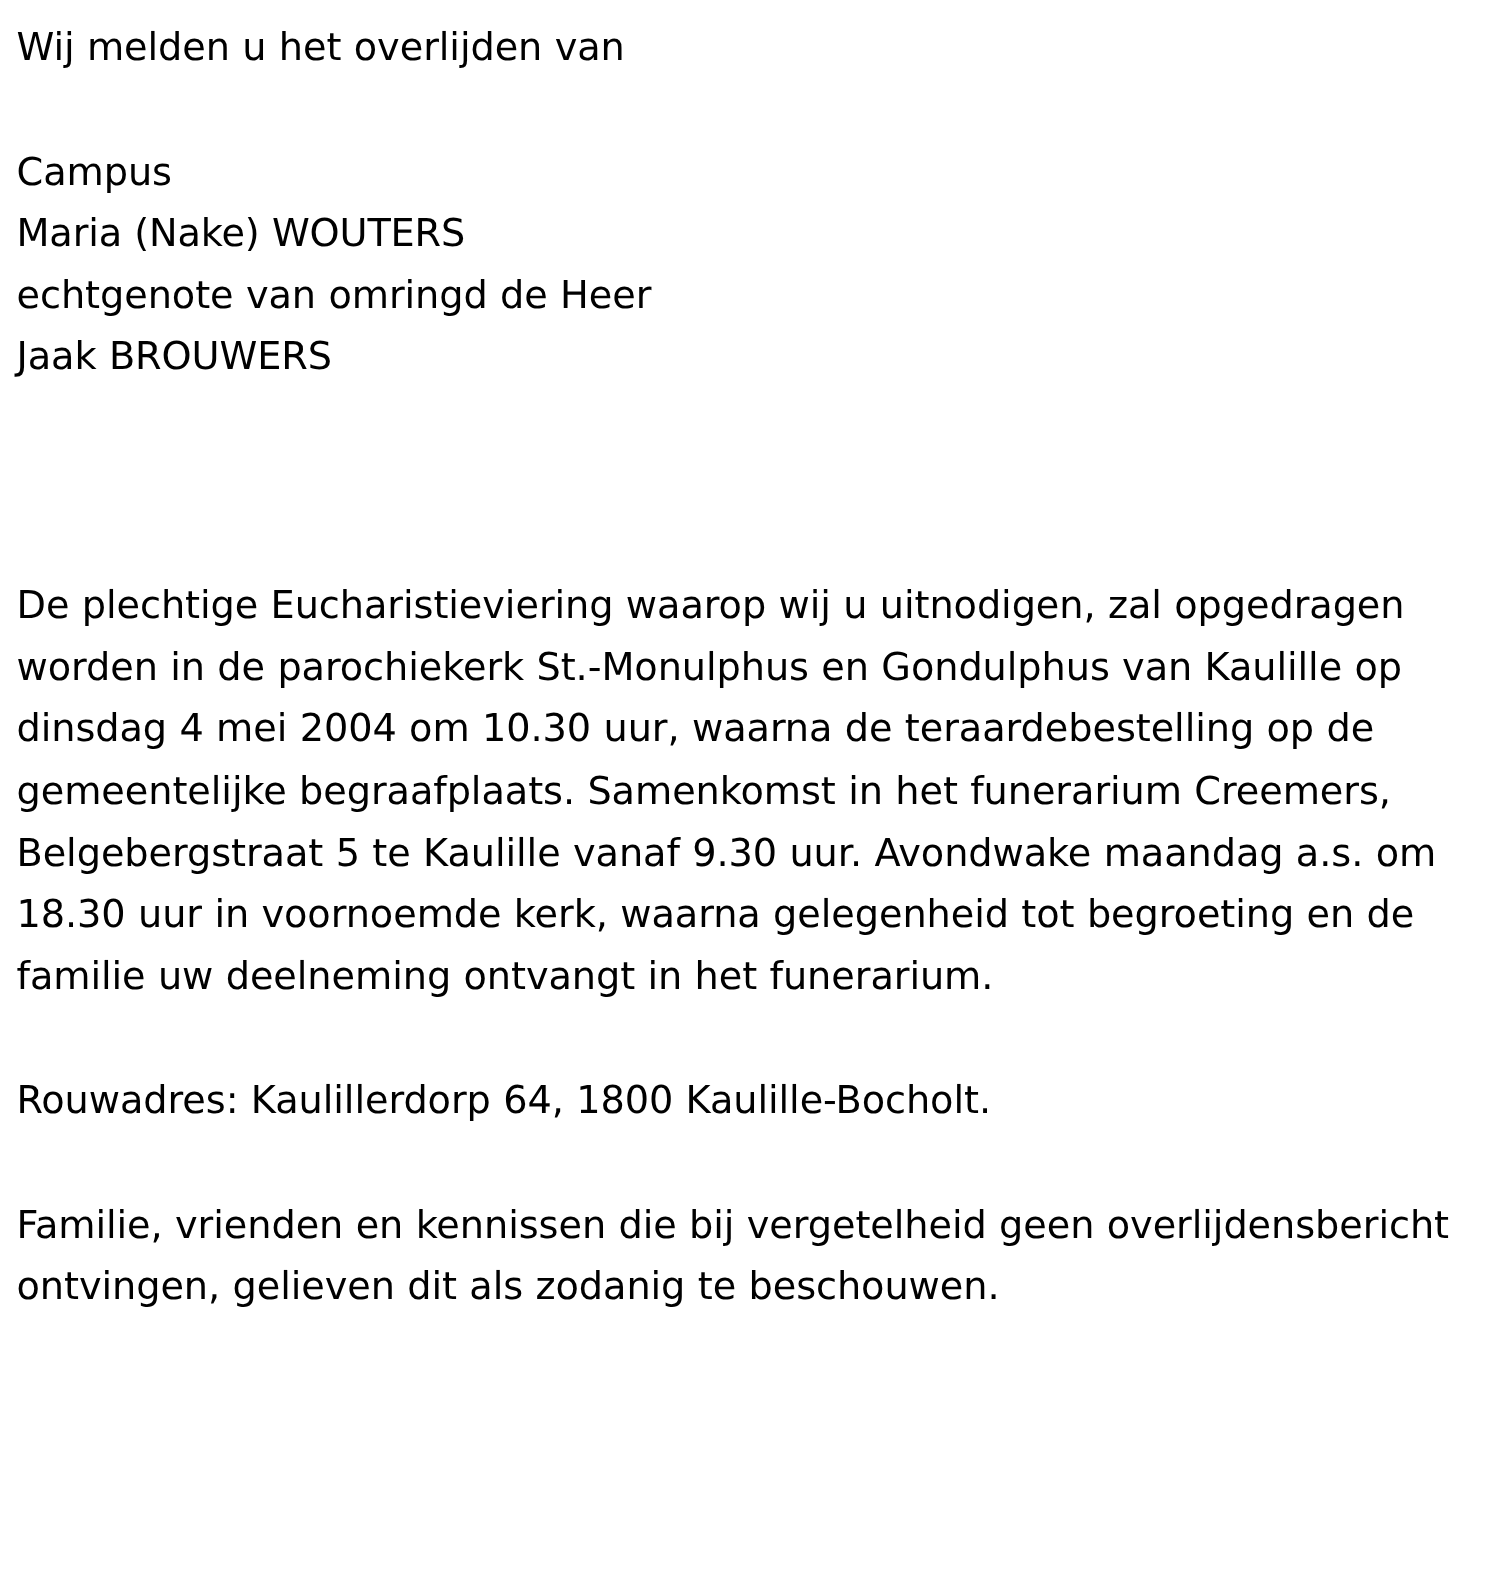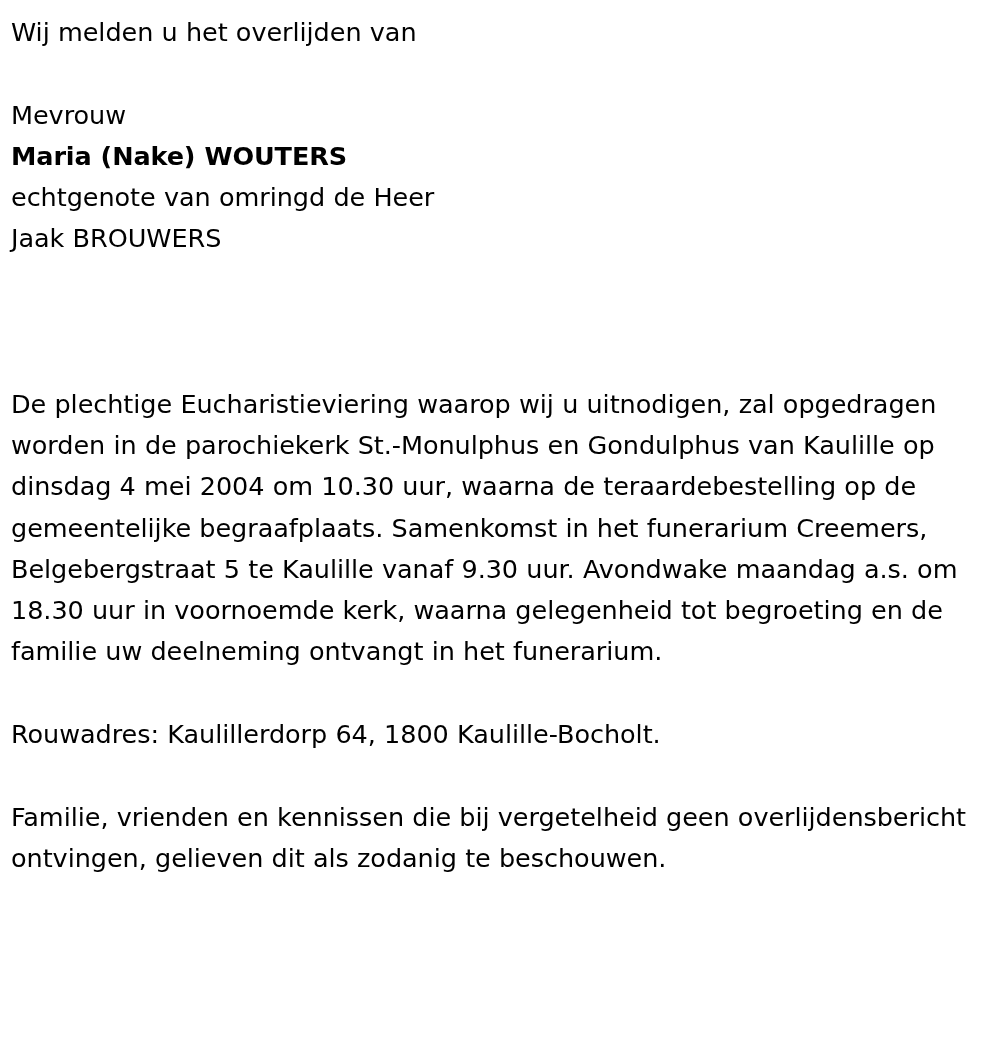--- a/index.html
+++ b/index.html
@@ -37,36 +37,36 @@
   }
   .para {
     display: block;
     max-width: 975px;
   }
   .gap {
     display: block;
     height: 41.3px;
   }
   .bold-name {
-    font-weight: 700;
+    font-weight: 400;
     letter-spacing: -0.1px;
   }
 </style>
 </head>
 <body>
 
 <div class="page">
 
   <div class="block">
 
     <span class="line">Wij melden u het overlijden van</span>
 
     <span class="gap"></span>
 
-    <span class="line">Mevrouw</span>
+    <span class="line">Campus</span>
 
     <span class="line bold-name">Maria (Nake) WOUTERS</span>
 
     <span class="line">echtgenote van omringd de Heer</span>
 
     <span class="line">Jaak BROUWERS</span>
 
     <span class="gap"></span>
 
 

